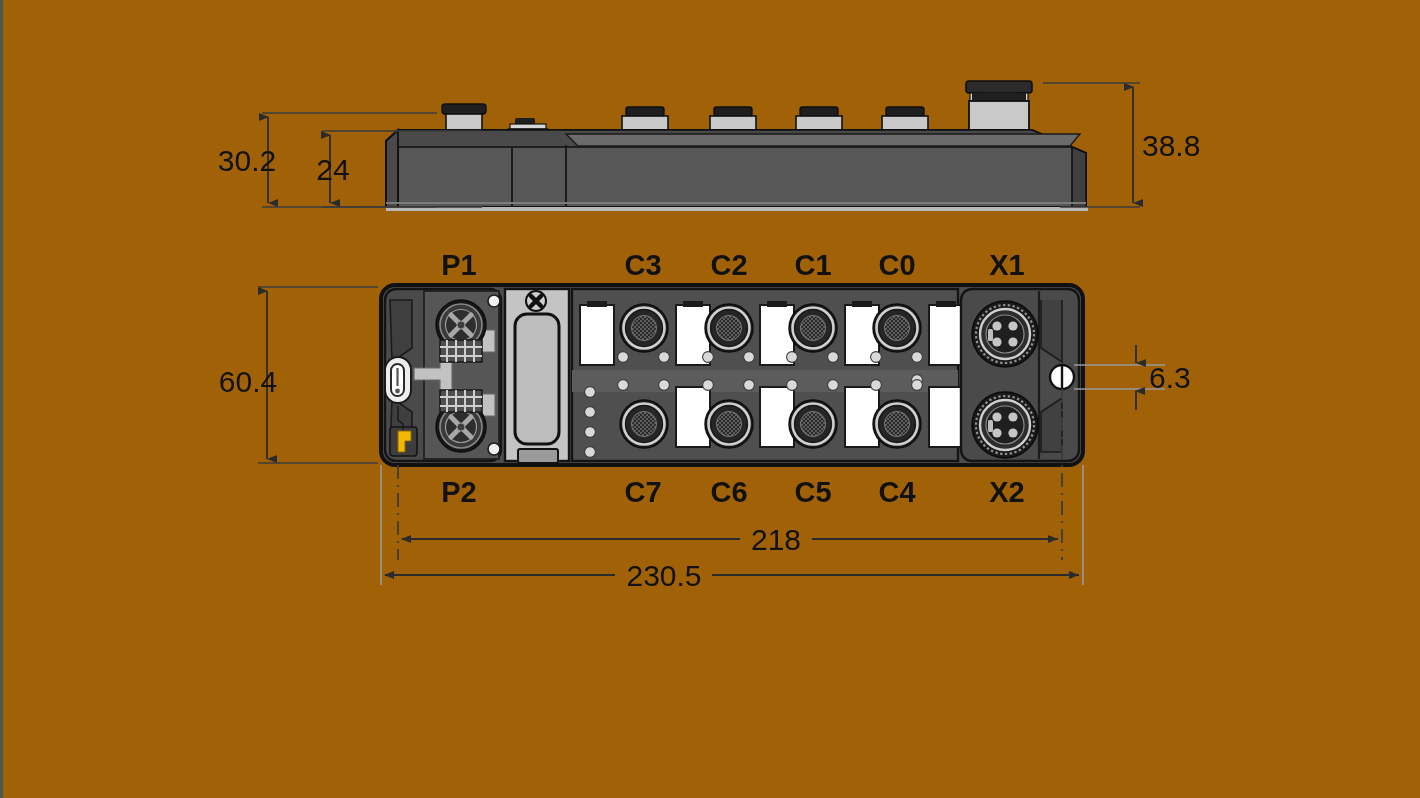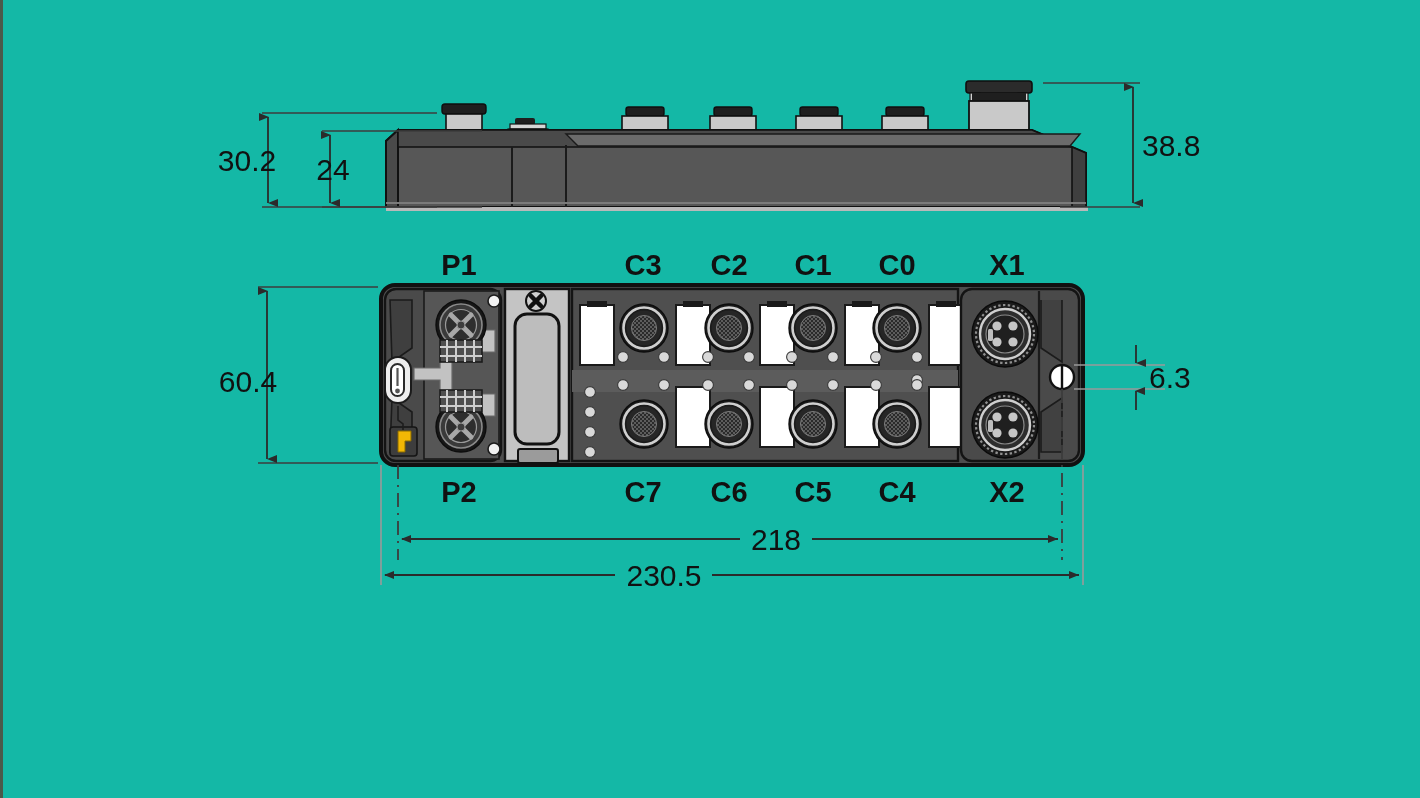--- a/index.html
+++ b/index.html
@@ -4,21 +4,21 @@
 <style>
   html, body {
     margin: 0;
     padding: 0;
     background: #ffffff;
   }
   #page {
     position: relative;
     width: 1420px;
     height: 798px;
-    background: #14b8a6;
+    background: #a16207;
     font-family: "Liberation Sans", sans-serif;
     overflow: hidden;
   }
   #page-border-left {
     position: absolute;
     left: 0; top: 0;
     width: 3px; height: 798px;
     background: #4a5a4a;
   }
   svg { display: block; }

